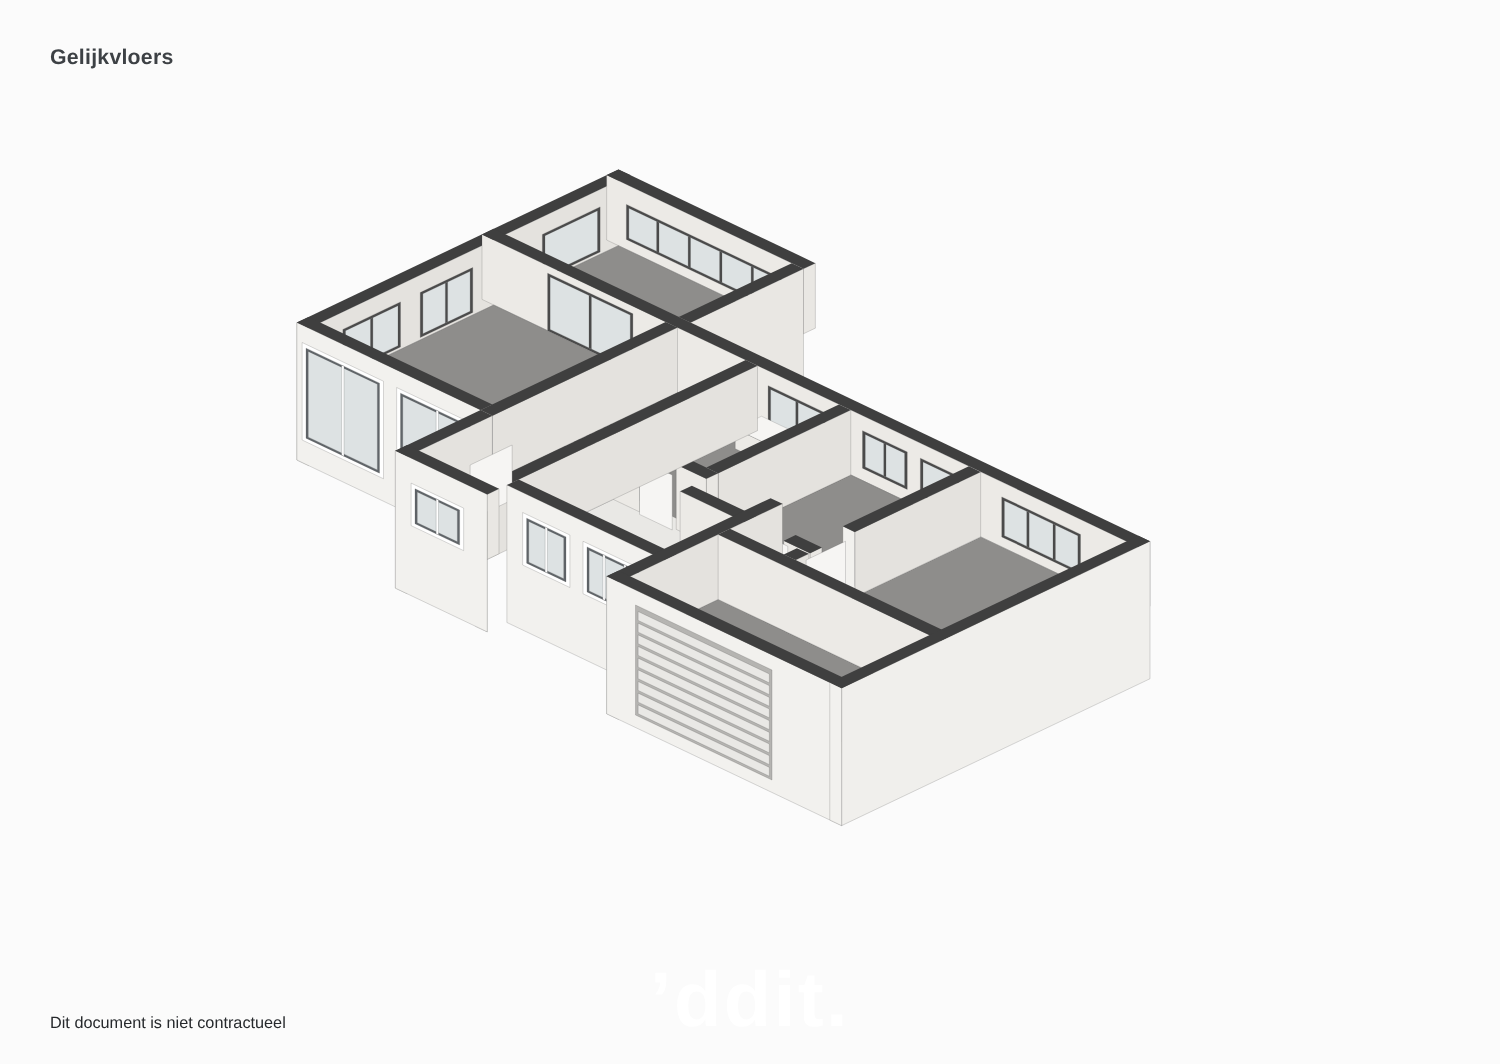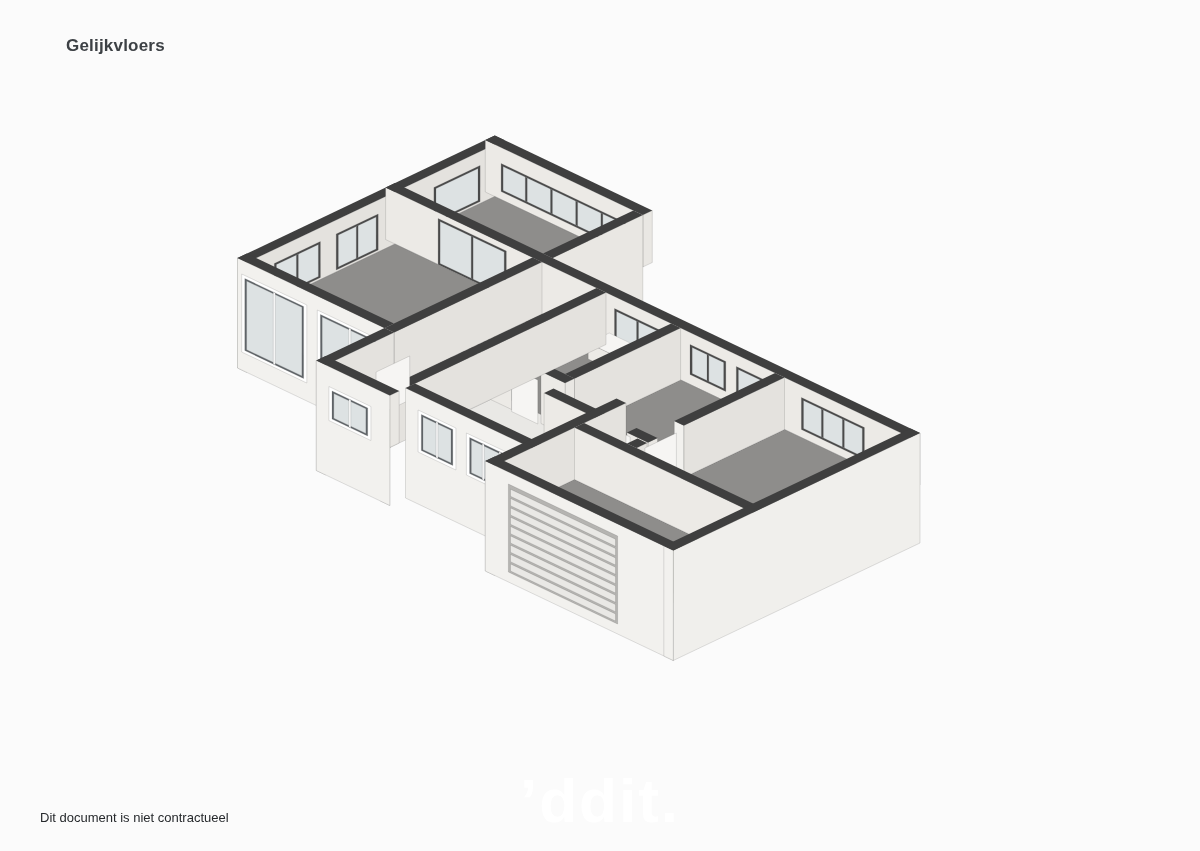--- a/index.html
+++ b/index.html
@@ -3,21 +3,21 @@
 <meta charset="utf-8">
 <style>
   html,body{margin:0;padding:0}
   body{
     width:1200px;height:851px;position:relative;overflow:hidden;
     background:#fbfbfb;
     font-family:"Liberation Sans",sans-serif;
   }
   .title{
     position:absolute;left:40px;top:36px;
-    font-size:17px;font-weight:bold;color:#3d4145;letter-spacing:.2px;margin-left:26px;
+    font-size:17px;font-weight:bold;color:#3d4145;letter-spacing:.2px;
   }
   .footer{
     position:absolute;left:40px;top:810px;
     font-size:13px;color:#26292c;
   }
   .watermark{
     position:absolute;left:50%;top:800px;transform:translate(-50%,-50%);
     font-size:62px;font-weight:bold;color:#ffffff;letter-spacing:2px;
     user-select:none;white-space:nowrap;
   }

